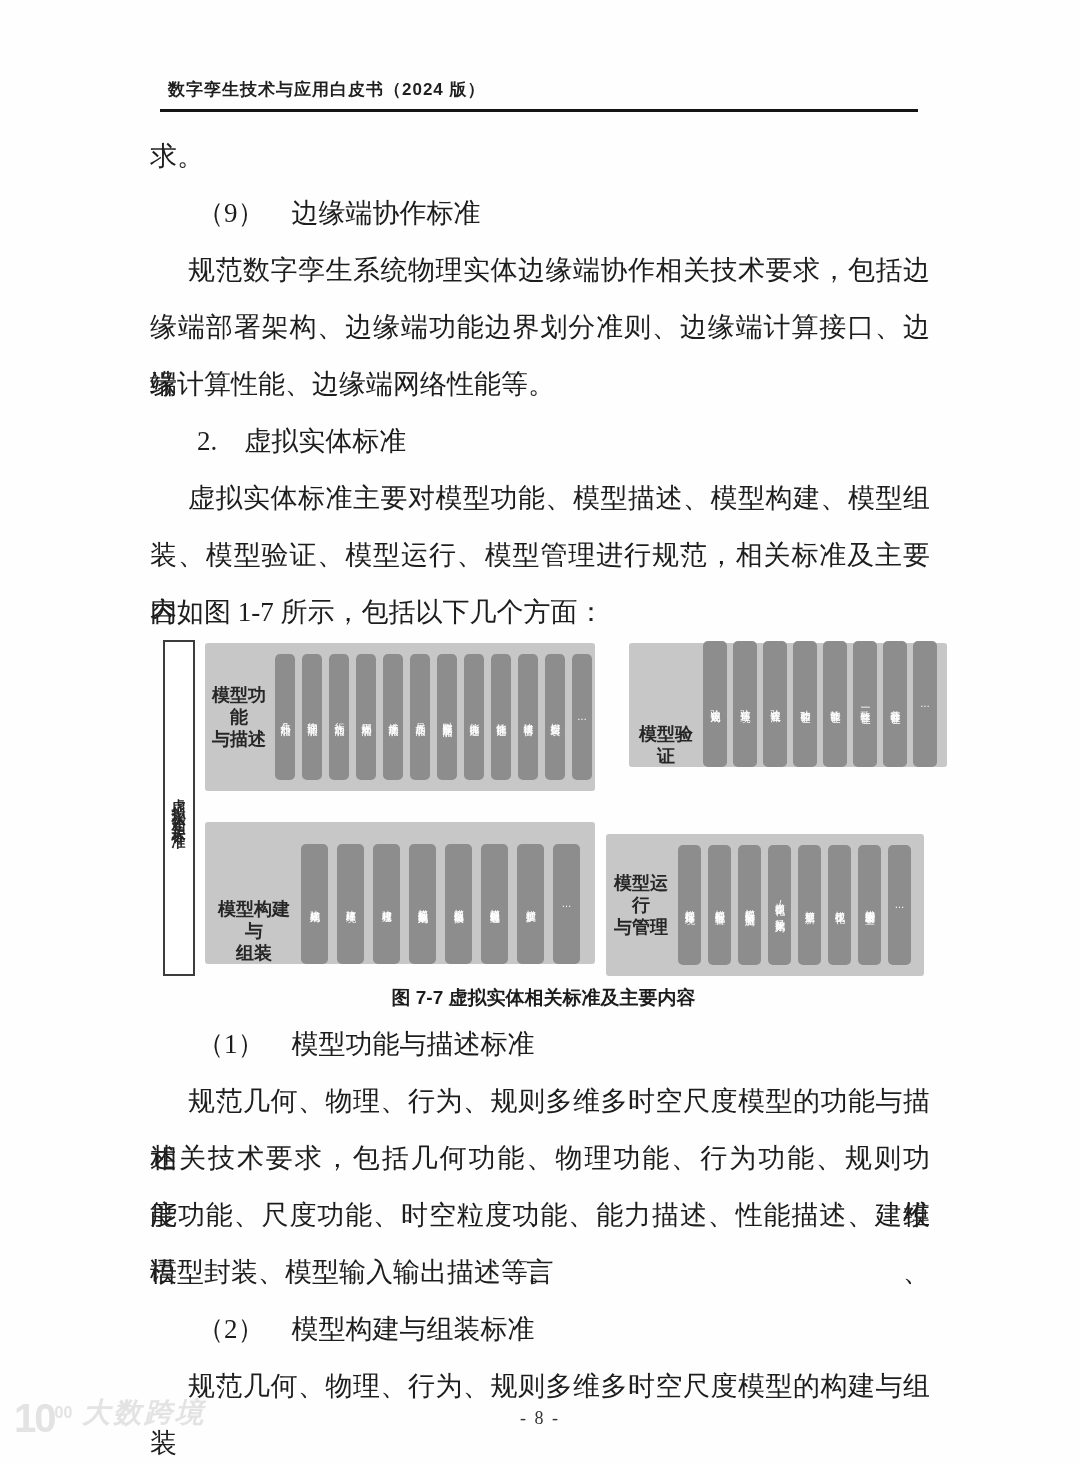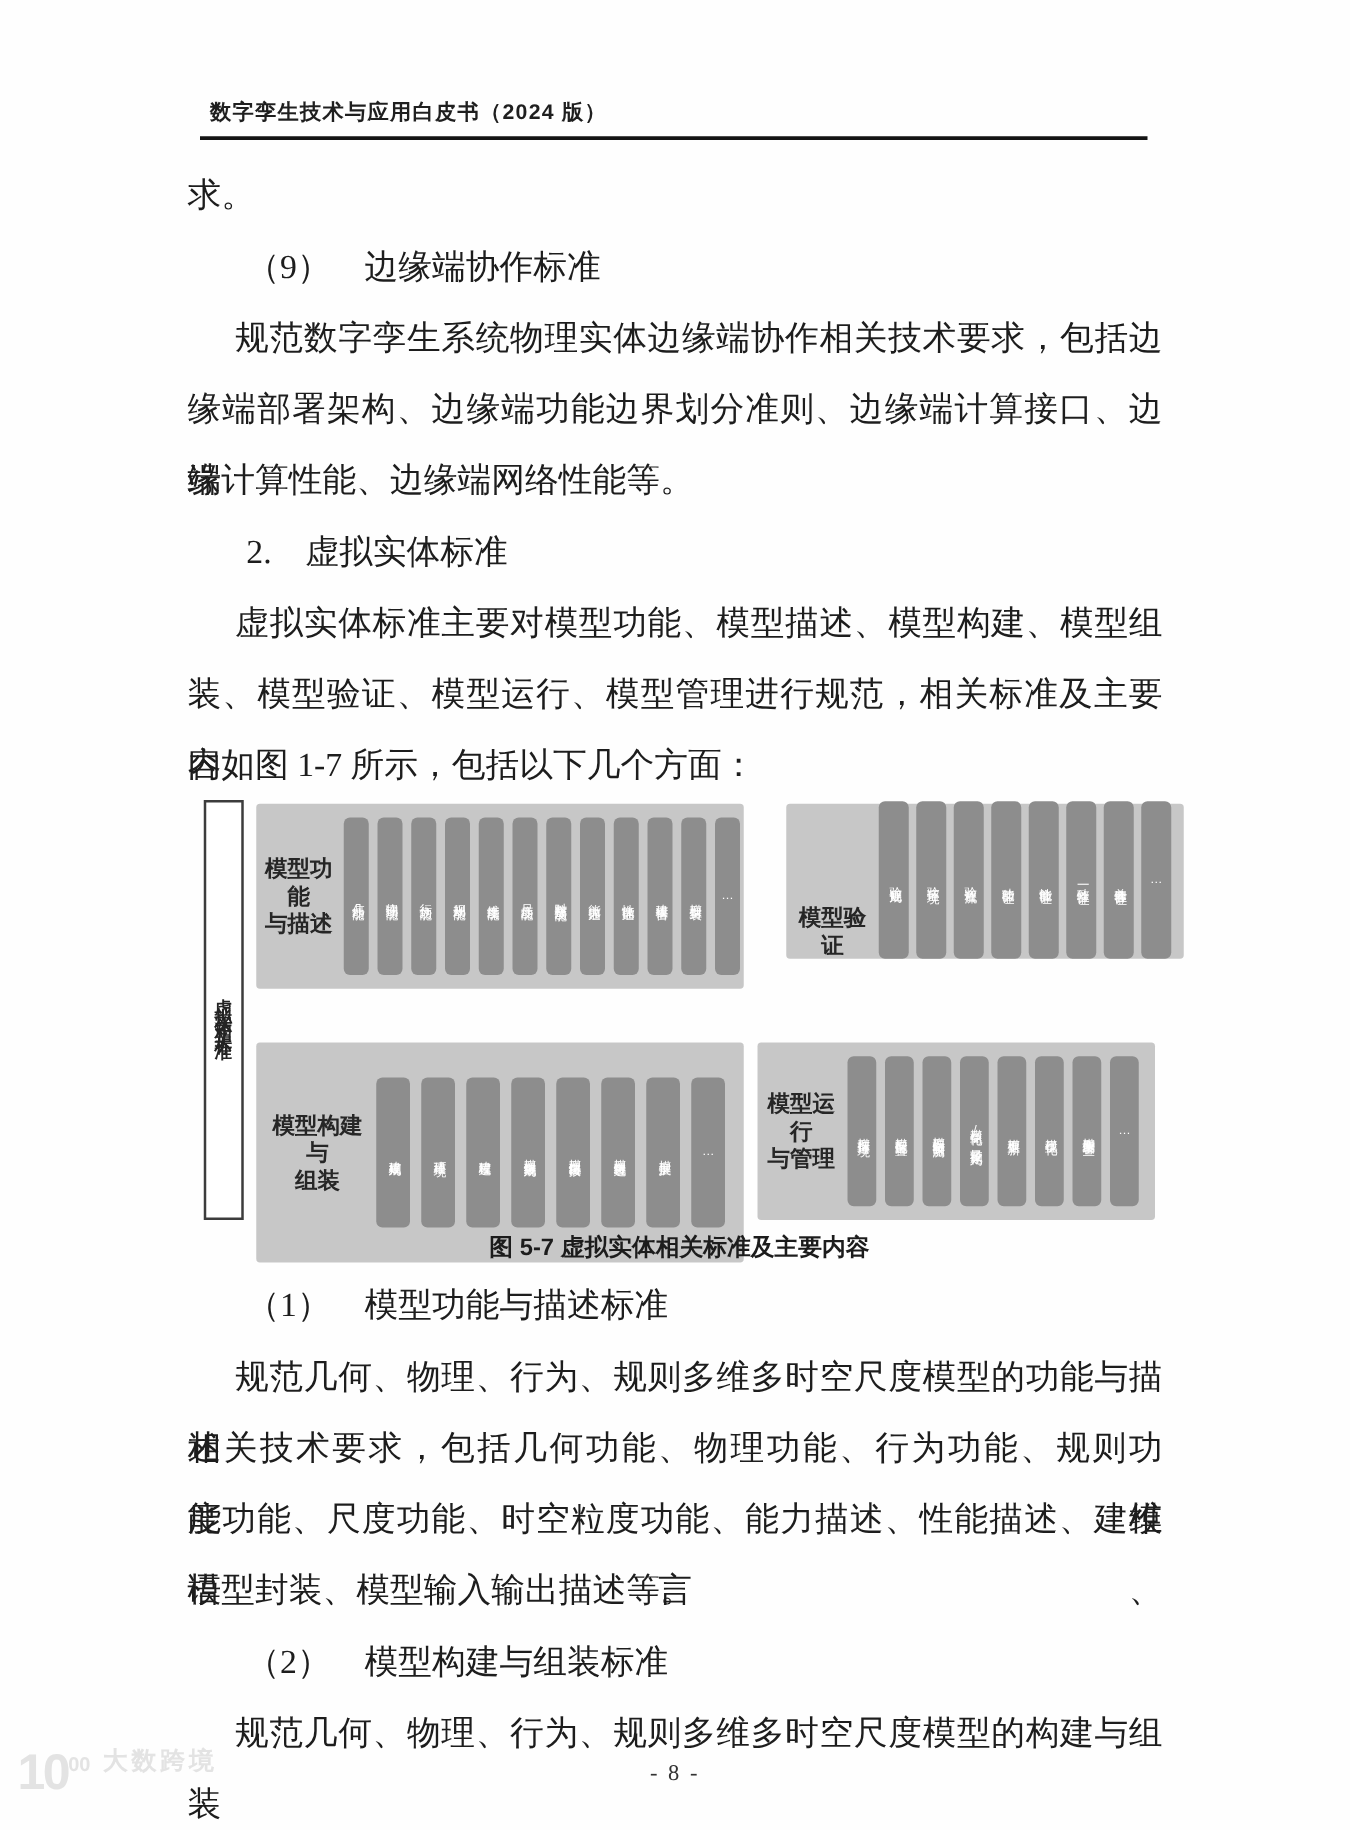--- a/index.html
+++ b/index.html
@@ -55,21 +55,21 @@
   .panel .bars { display:flex; align-items:center; }
   .bar {
     background:var(--bar,#8d8d8d); border-radius:5px; color:var(--bartext,#fff);
     display:flex; align-items:center; justify-content:center;
     writing-mode:vertical-rl; text-orientation:upright;
     font-family:"Liberation Sans","DejaVu Sans",sans-serif;
     font-size:10px; letter-spacing:1px; overflow:hidden; flex:0 0 auto;
   }
   .p0 { left:42px;  top:3px;   width:390px; height:148px; }
   .p1 { left:466px; top:3px;   width:318px; height:124px;align-items:flex-end; }
-  .p2 { left:42px;  top:194px; width:390px; height:176px; }
+  .p2 { left:42px;  top:182px; width:390px; height:142px;align-items:flex-end; }
   .p3 { left:443px; top:194px; width:318px; height:142px; }
   .p0 .plabel { margin-left:2px; width:64px; }
   .p1 .plabel { margin-left:4px; width:66px; }
   .p2 .plabel { margin-left:5px; width:88px; }
   .p3 .plabel { margin-left:2px; width:66px; }
   .p0 .bars { gap:7px; margin-left:4px; }
   .p1 .bars { gap:6px; margin-left:4px; }
   .p2 .bars { gap:9px; margin-left:3px; }
   .p3 .bars { gap:7px; margin-left:4px; }
   .p0 .bar { width:20px; height:126px; }
@@ -88,21 +88,21 @@
   }
   
   .watermark {
     position:absolute; left:14px; top:1398px;
     display:flex; align-items:flex-start; gap:10px;
     color:#e3e3e3; font-family:"Liberation Sans","DejaVu Sans",sans-serif;
     font-weight:bold; user-select:none;
   }
   .wm-logo { font-size:40px; line-height:1; letter-spacing:-2px; }
   .wm-logo sup { font-size:16px; vertical-align:super; letter-spacing:0; }
-  .wm-text { font-size:20px; line-height:1.1; letter-spacing:3px; }
+  .wm-text { font-size:28px; line-height:1.1; letter-spacing:3px;font-style:italic; }
 </style>
 </head>
 <body>
 
 <div class="page">
 
   <div class="header-title">数字孪生技术与应用白皮书（2024 版）</div>
   <div class="header-rule"></div>
 
   <div class="textblock top">
@@ -175,21 +175,21 @@
           <div class="bar">模型运行实时监测</div>
           <div class="bar">模型简化/轻量化原则</div>
           <div class="bar">模型更新</div>
           <div class="bar">模型优化</div>
           <div class="bar">模型增删改查</div>
           <div class="bar">…</div>
         </div>
     </div>
   </div>
 
-  <div class="caption">图 5-7 虚拟实体相关标准及主要内容</div>
+  <div class="caption">图 7-7 虚拟实体相关标准及主要内容</div>
 
   <div class="textblock bottom">
       <div class="line heading">（1）　模型功能与描述标准</div>
       <div class="line indent justify">规范几何、物理、行为、规则多维多时空尺度模型的功能与描述</div>
       <div class="line justify">相关技术要求，包括几何功能、物理功能、行为功能、规则功能、维</div>
       <div class="line justify">度功能、尺度功能、时空粒度功能、能力描述、性能描述、建模语言、</div>
       <div class="line plain">模型封装、模型输入输出描述等。</div>
       <div class="line heading">（2）　模型构建与组装标准</div>
       <div class="line indent justify">规范几何、物理、行为、规则多维多时空尺度模型的构建与组装</div>
     </div>

